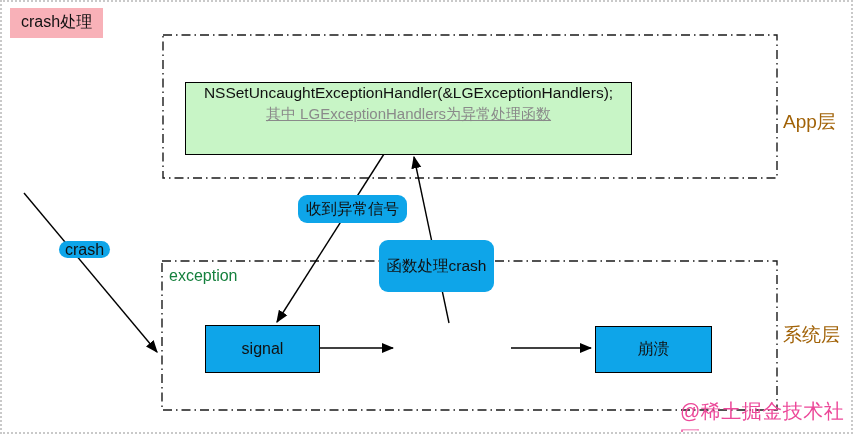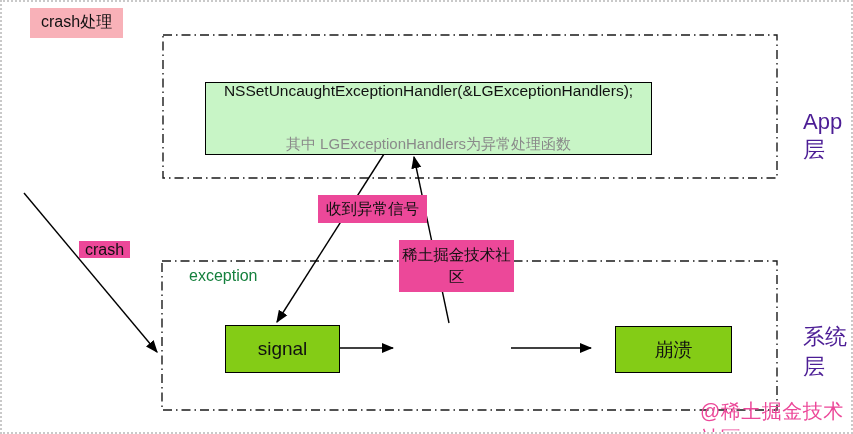--- a/index.html
+++ b/index.html
@@ -1,51 +1,51 @@
 <!DOCTYPE html>
 <html><head>
 <meta charset="utf-8">
 <style>
   html,body{margin:0;padding:0;background:#ffffff;}
   .canvas{
     position:relative;width:853px;height:434px;background:#ffffff;
     font-family:"Liberation Sans","DejaVu Sans",sans-serif;
     box-sizing:border-box;border:2px dotted #c9c9c9;overflow:hidden;
   }
-  .abs{position:absolute;margin-left:20px;}
+  .abs{position:absolute;}
   .title-badge{
     left:8px;top:6px;background:#f8b1b8;color:#111;
     font-size:16px;padding:4px 11px 5px 11px;z-index:5;
   }
   svg.wires{position:absolute;left:0;top:0;z-index:1;}
   .handler-box{
     left:183px;top:80px;width:445px;height:71px;
     background:#c8f5c6;border:1px solid #000;z-index:3;
-    display:flex;flex-direction:column;justify-content:flex-end;align-items:center;
-    text-align:center;line-height:1.35;gap:32px;
+    display:flex;flex-direction:column;justify-content:flex-start;align-items:center;
+    text-align:center;line-height:1.35;
   }
   .handler-line1{color:#111;font-size:15.5px;}
-  .handler-line2{color:#8a8a8a;font-size:15px;}
+  .handler-line2{color:#8a8a8a;font-size:15px;text-decoration:underline;}
   .node{
-    background:#84cc16;border:1px solid #000;z-index:3;
+    background:#0ea5e9;border:1px solid #000;z-index:3;
     display:flex;align-items:center;justify-content:center;
-    font-size:19px;color:#111;
+    font-size:16px;color:#111;
   }
   .node-signal{left:203px;top:323px;width:113px;height:46px;}
   .node-precrash{left:395px;top:323px;width:113px;height:45px;}
   .node-crash{left:593px;top:324px;width:115px;height:45px;}
   .flow-label{
-    background:#ec4899;color:#111;z-index:4;text-align:center;
+    background:#0ea5e9;color:#111;z-index:4;text-align:center;
     display:flex;flex-direction:column;justify-content:center;
-    font-size:16px;line-height:1.45;
+    font-size:16px;line-height:1.45;border-radius:9px;
   }
   .label-crash{left:57px;top:239px;width:51px;height:17px;}
   .label-received{left:296px;top:193px;width:109px;height:28px;font-size:15.5px;}
   .label-intercept{left:377px;top:238px;width:115px;height:52px;font-size:15.5px;}
-  .layer-tag{color:#4c1d95;font-size:22px;z-index:2;}
+  .layer-tag{color:#a16207;font-size:19px;z-index:2;}
   .tag-app{left:781px;top:107px;}
   .tag-sys{left:781px;top:320px;}
   .exception-tag{left:167px;top:265px;color:#15803d;font-size:16px;z-index:2;}
   .watermark{
     left:678px;top:396px;color:#ec4899;font-size:20px;z-index:5;
     letter-spacing:0.5px;
   }
 </style>
 </head>
 <body>
@@ -84,17 +84,17 @@
   <div class="abs layer-tag tag-app">App层</div>
   <div class="abs layer-tag tag-sys">系统层</div>
   <div class="abs exception-tag">exception</div>
 
   <div class="abs node node-signal">signal</div>
   <div class="abs node node-crash">崩溃</div>
 
   <div class="abs flow-label label-crash">crash</div>
   <div class="abs flow-label label-received">收到异常信号</div>
   <div class="abs flow-label label-intercept">
-    <span>稀土掘金技术社区</span>
+    <span>函数处理crash</span>
   </div>
 
   <div class="abs watermark">@稀土掘金技术社区</div>
 </div>
 
 </body></html>

